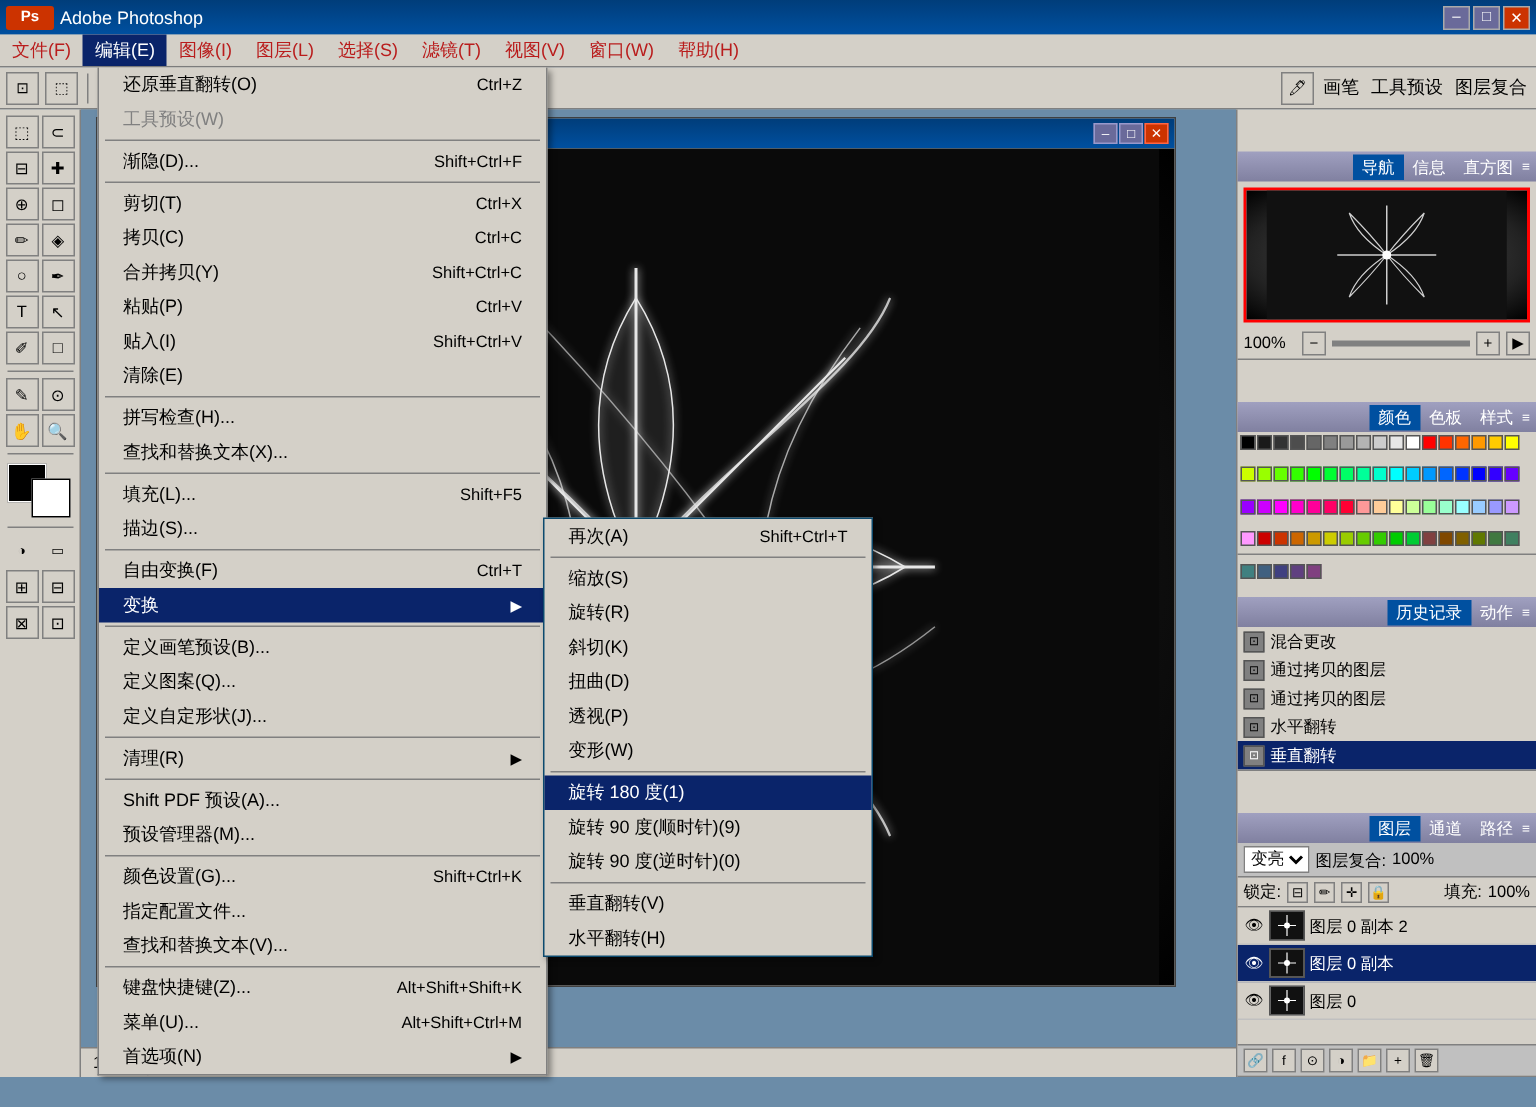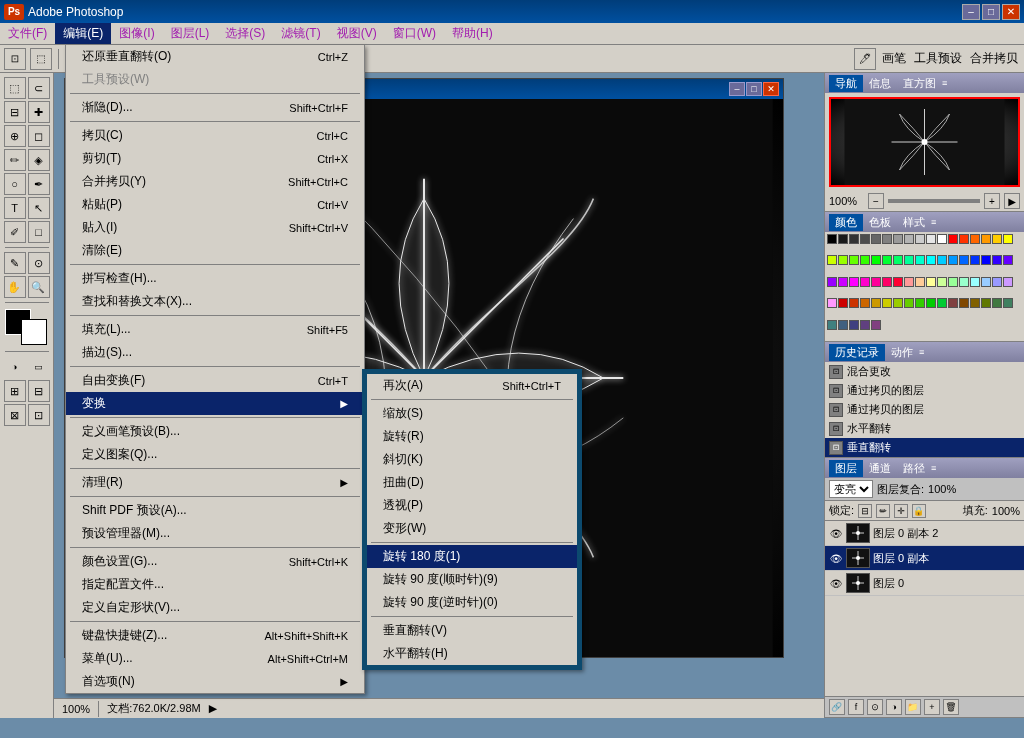--- a/index.html
+++ b/index.html
@@ -8,21 +8,21 @@
     
     #title-bar {
       background: linear-gradient(to bottom, #003d7a, #0050a0);
       height: 23px;
       display: flex;
       align-items: center;
       padding: 0 4px;
       color: white;
     }
     #title-bar .title-icon {
-      width: 20px; height: 16px; margin-right: 4px;
+      width: 32px; height: 16px; margin-right: 4px;
       background: #cc3300;
       border-radius: 2px;
       display: inline-flex; align-items: center; justify-content: center;
       font-size: 10px; font-weight: bold; color: white;
     }
     #title-bar .title-text { font-size: 12px; color: white; flex: 1; }
     #title-bar .win-btns { display: flex; gap: 2px; }
     #title-bar .win-btn {
       width: 18px; height: 16px; border: 1px solid #aaa;
       display: flex; align-items: center; justify-content: center;
@@ -35,21 +35,21 @@
       background: #d4d0c8;
       height: 22px;
       display: flex;
       align-items: center;
       border-bottom: 1px solid #808080;
     }
     .menu-item {
       padding: 2px 8px;
       cursor: pointer;
       font-size: 12px;
-      color: #a21caf;
+      color: #b91c1c;
       height: 100%;
       display: flex; align-items: center;
     }
     .menu-item:hover, .menu-item.active { background: #0a246a; color: white; }
 
     
     #toolbar {
       background: #d4d0c8;
       height: 28px;
       display: flex;
@@ -184,21 +184,22 @@
       border-bottom: 1px solid #808080;
     }
     .panel-title-bar {
       background: linear-gradient(to bottom, #a0a0c0, #8080a0);
       height: 20px;
       display: flex;
       align-items: center;
       padding: 0 4px;
       font-size: 11px;
       color: white;
-      justify-content: flex-start;
+      justify-content: flex-end;
+      margin-top: 28px;
     }
     .panel-tabs {
       display: flex;
       gap: 0;
     }
     .panel-tab {
       padding: 1px 6px;
       font-size: 11px;
       color: white;
       cursor: pointer;
@@ -299,25 +300,25 @@
     }
     .menu-drop-item.active { background: #0a246a; color: white; }
     .menu-drop-item.disabled { color: #808080; cursor: default; }
     .menu-separator { height: 1px; background: #808080; margin: 2px 4px; }
     .menu-shortcut { font-size: 11px; color: inherit; margin-left: 8px; }
     .menu-arrow { font-size: 10px; }
 
     
     #transform-menu {
       position: fixed;
-      top: 369px;
+      top: 345px;
       left: 362px;
       width: 220px;
       background: #d4d0c8;
-      border: 5px solid #0c4a6e;
+      border: 1px solid #0c4a6e;
       z-index: 1002;
       box-shadow: 2px 2px 4px rgba(0,0,0,0.4);
     }
 
     
     .canvas-image-bg {
       width: 100%;
       height: 100%;
       background: radial-gradient(ellipse at center, #2a2a2a 0%, #111 60%, #000 100%);
       position: relative;
@@ -368,21 +369,21 @@
   <div class="toolbar-separator"></div>
   <span class="toolbar-label">宽度:</span>
   <input class="toolbar-input" type="text" value="" style="">
   <div class="toolbar-btn">⇌</div>
   <span class="toolbar-label">高度:</span>
   <input class="toolbar-input" type="text" value="" style="">
   <div style="flex:1"></div>
   <div class="toolbar-btn">🖊</div>
   <span class="toolbar-label">画笔</span>
   <span class="toolbar-label">工具预设</span>
-  <span class="toolbar-label">合并拷贝</span>
+  <span class="toolbar-label">图层复合</span>
 </div>
 
 <div id="main-area">
 
   <div id="tool-panel">
     <div class="tool-row">
       <div class="tool-btn">⬚</div>
       <div class="tool-btn">⊂</div>
     </div>
     <div class="tool-row">
@@ -759,26 +760,26 @@
   <div class="menu-drop-item disabled">
     <span>工具预设(W)</span>
   </div>
   <div class="menu-separator"></div>
   <div class="menu-drop-item">
     <span>渐隐(D)...</span>
       <span class="menu-shortcut">Shift+Ctrl+F</span>
   </div>
   <div class="menu-separator"></div>
   <div class="menu-drop-item">
+    <span>剪切(T)</span>
+      <span class="menu-shortcut">Ctrl+X</span>
+  </div>
+  <div class="menu-drop-item">
     <span>拷贝(C)</span>
       <span class="menu-shortcut">Ctrl+C</span>
-  </div>
-  <div class="menu-drop-item">
-    <span>剪切(T)</span>
-      <span class="menu-shortcut">Ctrl+X</span>
   </div>
   <div class="menu-drop-item">
     <span>合并拷贝(Y)</span>
       <span class="menu-shortcut">Shift+Ctrl+C</span>
   </div>
   <div class="menu-drop-item">
     <span>粘贴(P)</span>
       <span class="menu-shortcut">Ctrl+V</span>
   </div>
   <div class="menu-drop-item">
@@ -812,20 +813,23 @@
     <span>变换</span>
       <span class="menu-arrow">▶</span>
   </div>
   <div class="menu-separator"></div>
   <div class="menu-drop-item">
     <span>定义画笔预设(B)...</span>
   </div>
   <div class="menu-drop-item">
     <span>定义图案(Q)...</span>
   </div>
+  <div class="menu-drop-item">
+    <span>定义自定形状(J)...</span>
+  </div>
   <div class="menu-separator"></div>
   <div class="menu-drop-item">
     <span>清理(R)</span>
       <span class="menu-arrow">▶</span>
   </div>
   <div class="menu-separator"></div>
   <div class="menu-drop-item">
     <span>Shift PDF 预设(A)...</span>
   </div>
   <div class="menu-drop-item">
@@ -833,21 +837,21 @@
   </div>
   <div class="menu-separator"></div>
   <div class="menu-drop-item">
     <span>颜色设置(G)...</span>
       <span class="menu-shortcut">Shift+Ctrl+K</span>
   </div>
   <div class="menu-drop-item">
     <span>指定配置文件...</span>
   </div>
   <div class="menu-drop-item">
-    <span>定义自定形状(V)...</span>
+    <span>查找和替换文本(V)...</span>
   </div>
   <div class="menu-separator"></div>
   <div class="menu-drop-item">
     <span>键盘快捷键(Z)...</span>
       <span class="menu-shortcut">Alt+Shift+Shift+K</span>
   </div>
   <div class="menu-drop-item">
     <span>菜单(U)...</span>
       <span class="menu-shortcut">Alt+Shift+Ctrl+M</span>
   </div>

